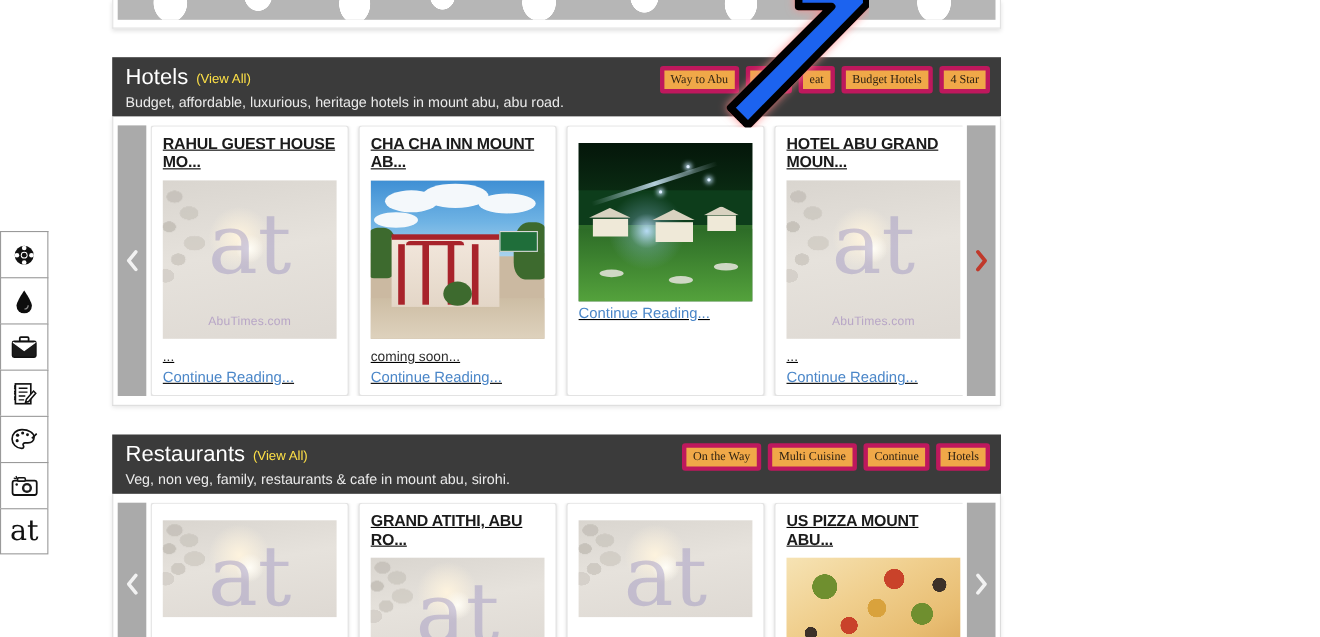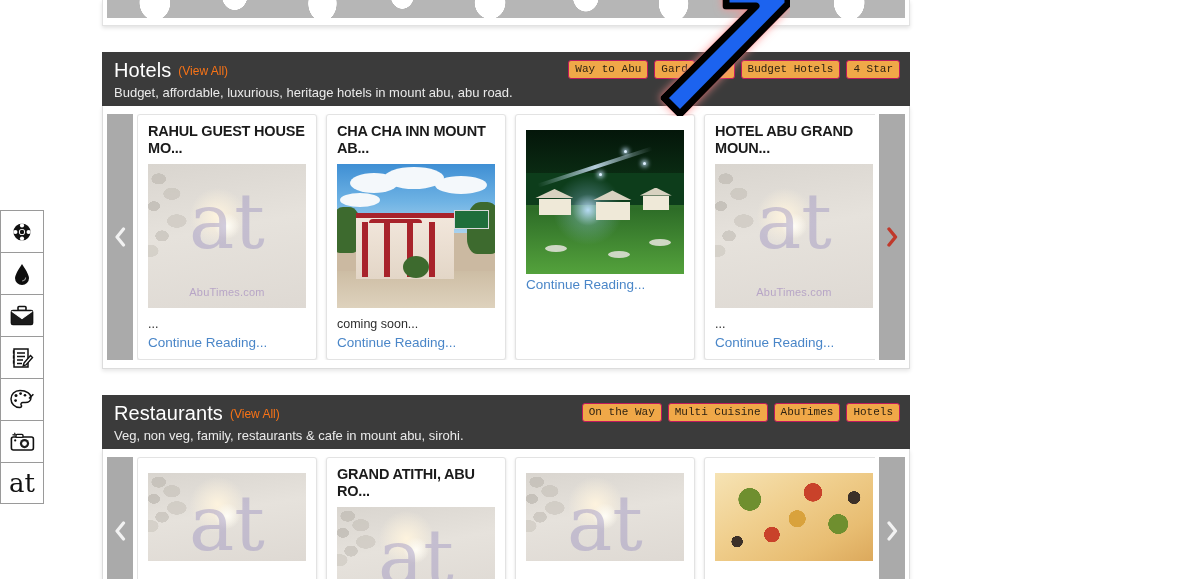--- a/index.html
+++ b/index.html
@@ -77,55 +77,56 @@
   }
   .sec-title-row { display: flex; align-items: center; }
   .sec-title {
     color: #ffffff;
     font-size: 20px;
     font-weight: 400;
     font-family: "Liberation Sans Narrow", "Liberation Sans", sans-serif;
     letter-spacing: .1px;
   }
   .sec-viewall {
-    color: #f97316;
+    color: #fde047;
     font-size: 12px;
     margin-left: 7px;
   }
   .sec-sub {
     color: #eaeaea;
     font-size: 13px;
     margin-top: 3px;
     font-family: "Liberation Sans Narrow", "Liberation Sans", sans-serif;
   }
   .tag-row {
     position: absolute; right: 10px; top: 8px;
     display: flex; gap: 6px;
   }
   .tag {
     background: #f0a848;
-    border: 1px solid #be185d;
+    border: 4px solid #be185d;
     border-radius: 3px;
     color: #2e2212;
     font-size: 11px;
-    font-family: Liberation Mono, monospace;
+    font-family: Liberation Serif, serif;
     padding: 3px 6px 3px 6px;
     line-height: 1;
     white-space: nowrap;
   }
 
   
   .carousel {
     position: relative;
     background: #ffffff;
     border: 1px solid #dcdcdc;
     border-top: none;
     padding: 8px 0 8px 0;
     display: flex;
     box-shadow: 0 2px 4px rgba(0,0,0,0.10);
+    text-decoration: underline;
   }
   .nav {
     width: 26px;
     background: #aaaaaa;
     display: flex; align-items: center; justify-content: center;
     flex: 0 0 26px;
     margin: 0 4px;
     cursor: pointer;
   }
   .nav svg { display:block; }
@@ -491,21 +492,21 @@
     <div class="section">
       <div class="sec-head">
         <div class="sec-title-row">
           <span class="sec-title">Restaurants</span>
           <span class="sec-viewall">(View All)</span>
         </div>
         <div class="sec-sub">Veg, non veg, family, restaurants &amp; cafe in mount abu, sirohi.</div>
         <div class="tag-row">
           <span class="tag">On the Way</span>
           <span class="tag">Multi Cuisine</span>
-          <span class="tag">AbuTimes</span>
+          <span class="tag">Continue</span>
           <span class="tag">Hotels</span>
         </div>
       </div>
 
       <div class="carousel">
         <div class="nav">
           <svg width="12" height="20" viewBox="0 0 12 20">
             <path d="M9.5 2 L3 10 L9.5 18" stroke="#f2f2f2" stroke-width="3.2" fill="none" stroke-linecap="round" stroke-linejoin="round"></path>
           </svg>
         </div>
@@ -531,20 +532,21 @@
 
           <div class="card short">
             <div class="thumb ph">
               <div class="leaf"></div>
               <div class="flare"></div>
               <div class="atmark">at</div>
             </div>
           </div>
 
           <div class="card short">
+            <div class="card-title">US PIZZA MOUNT ABU...</div>
             <div class="thumb photo-pizza"></div>
           </div>
 
         </div>
 
         <div class="nav">
           <svg width="12" height="20" viewBox="0 0 12 20">
             <path d="M3 2 L9.5 10 L3 18" stroke="#f2f2f2" stroke-width="3.2" fill="none" stroke-linecap="round" stroke-linejoin="round"></path>
           </svg>
         </div>

